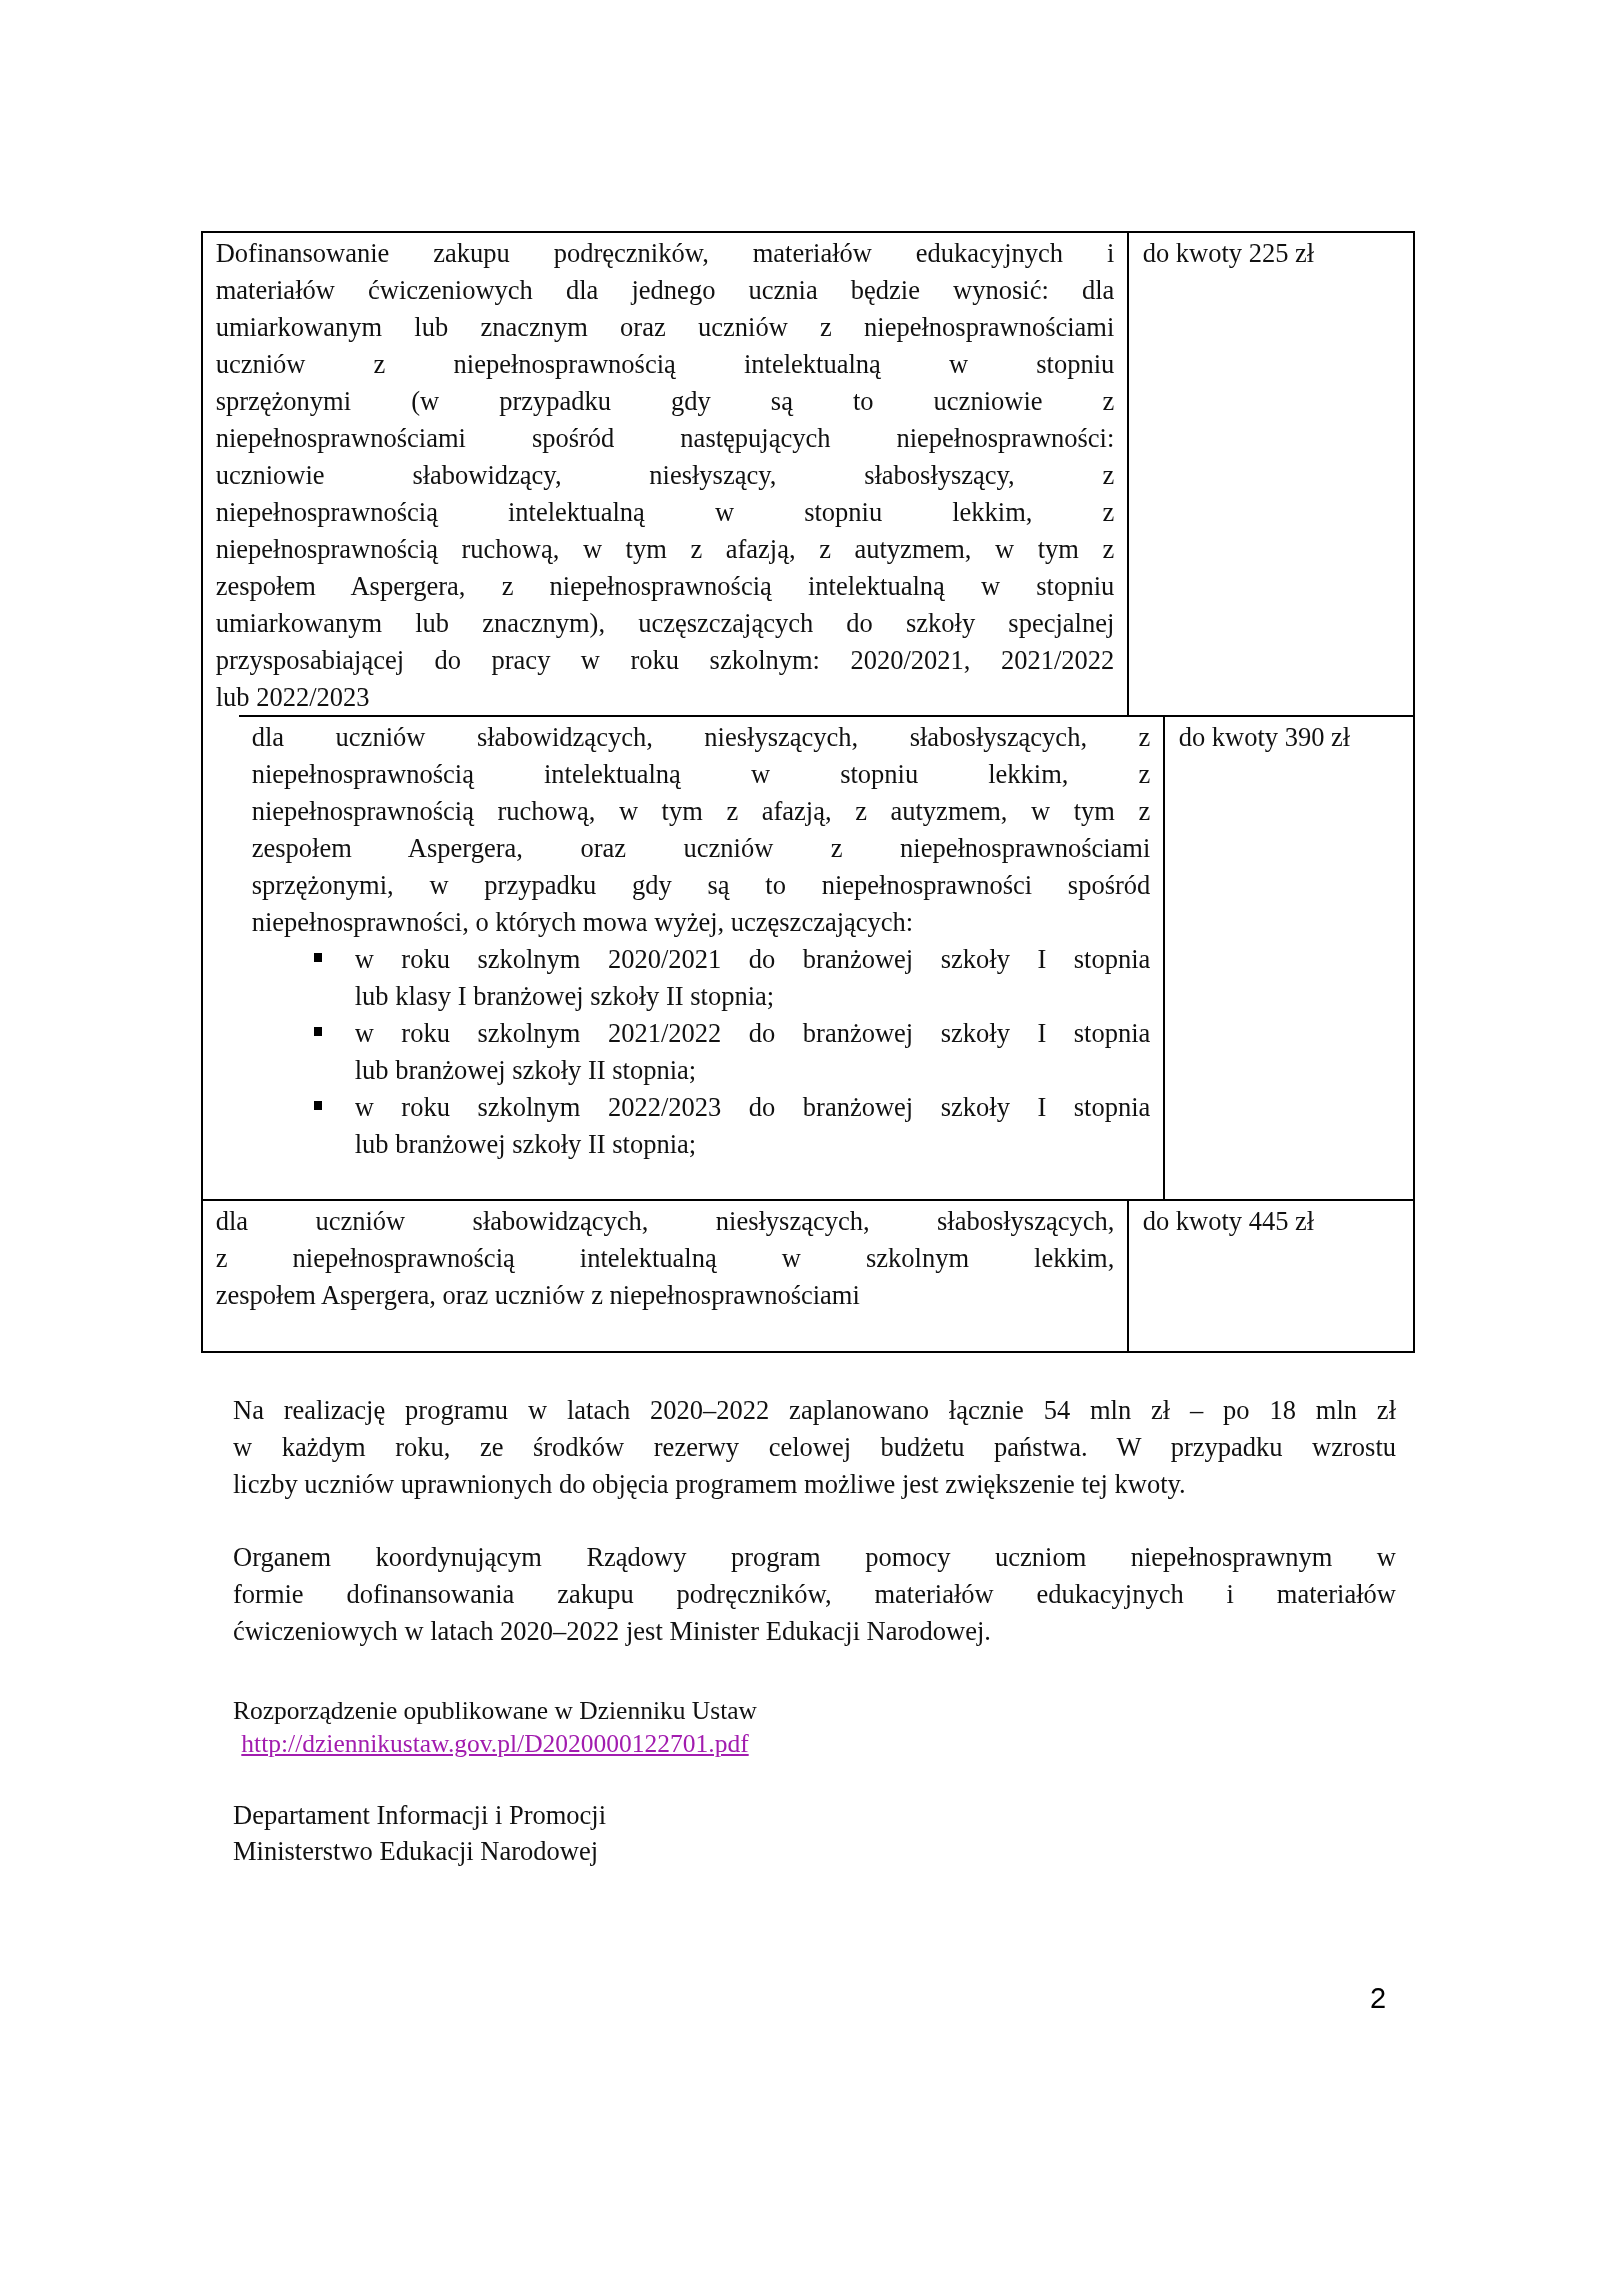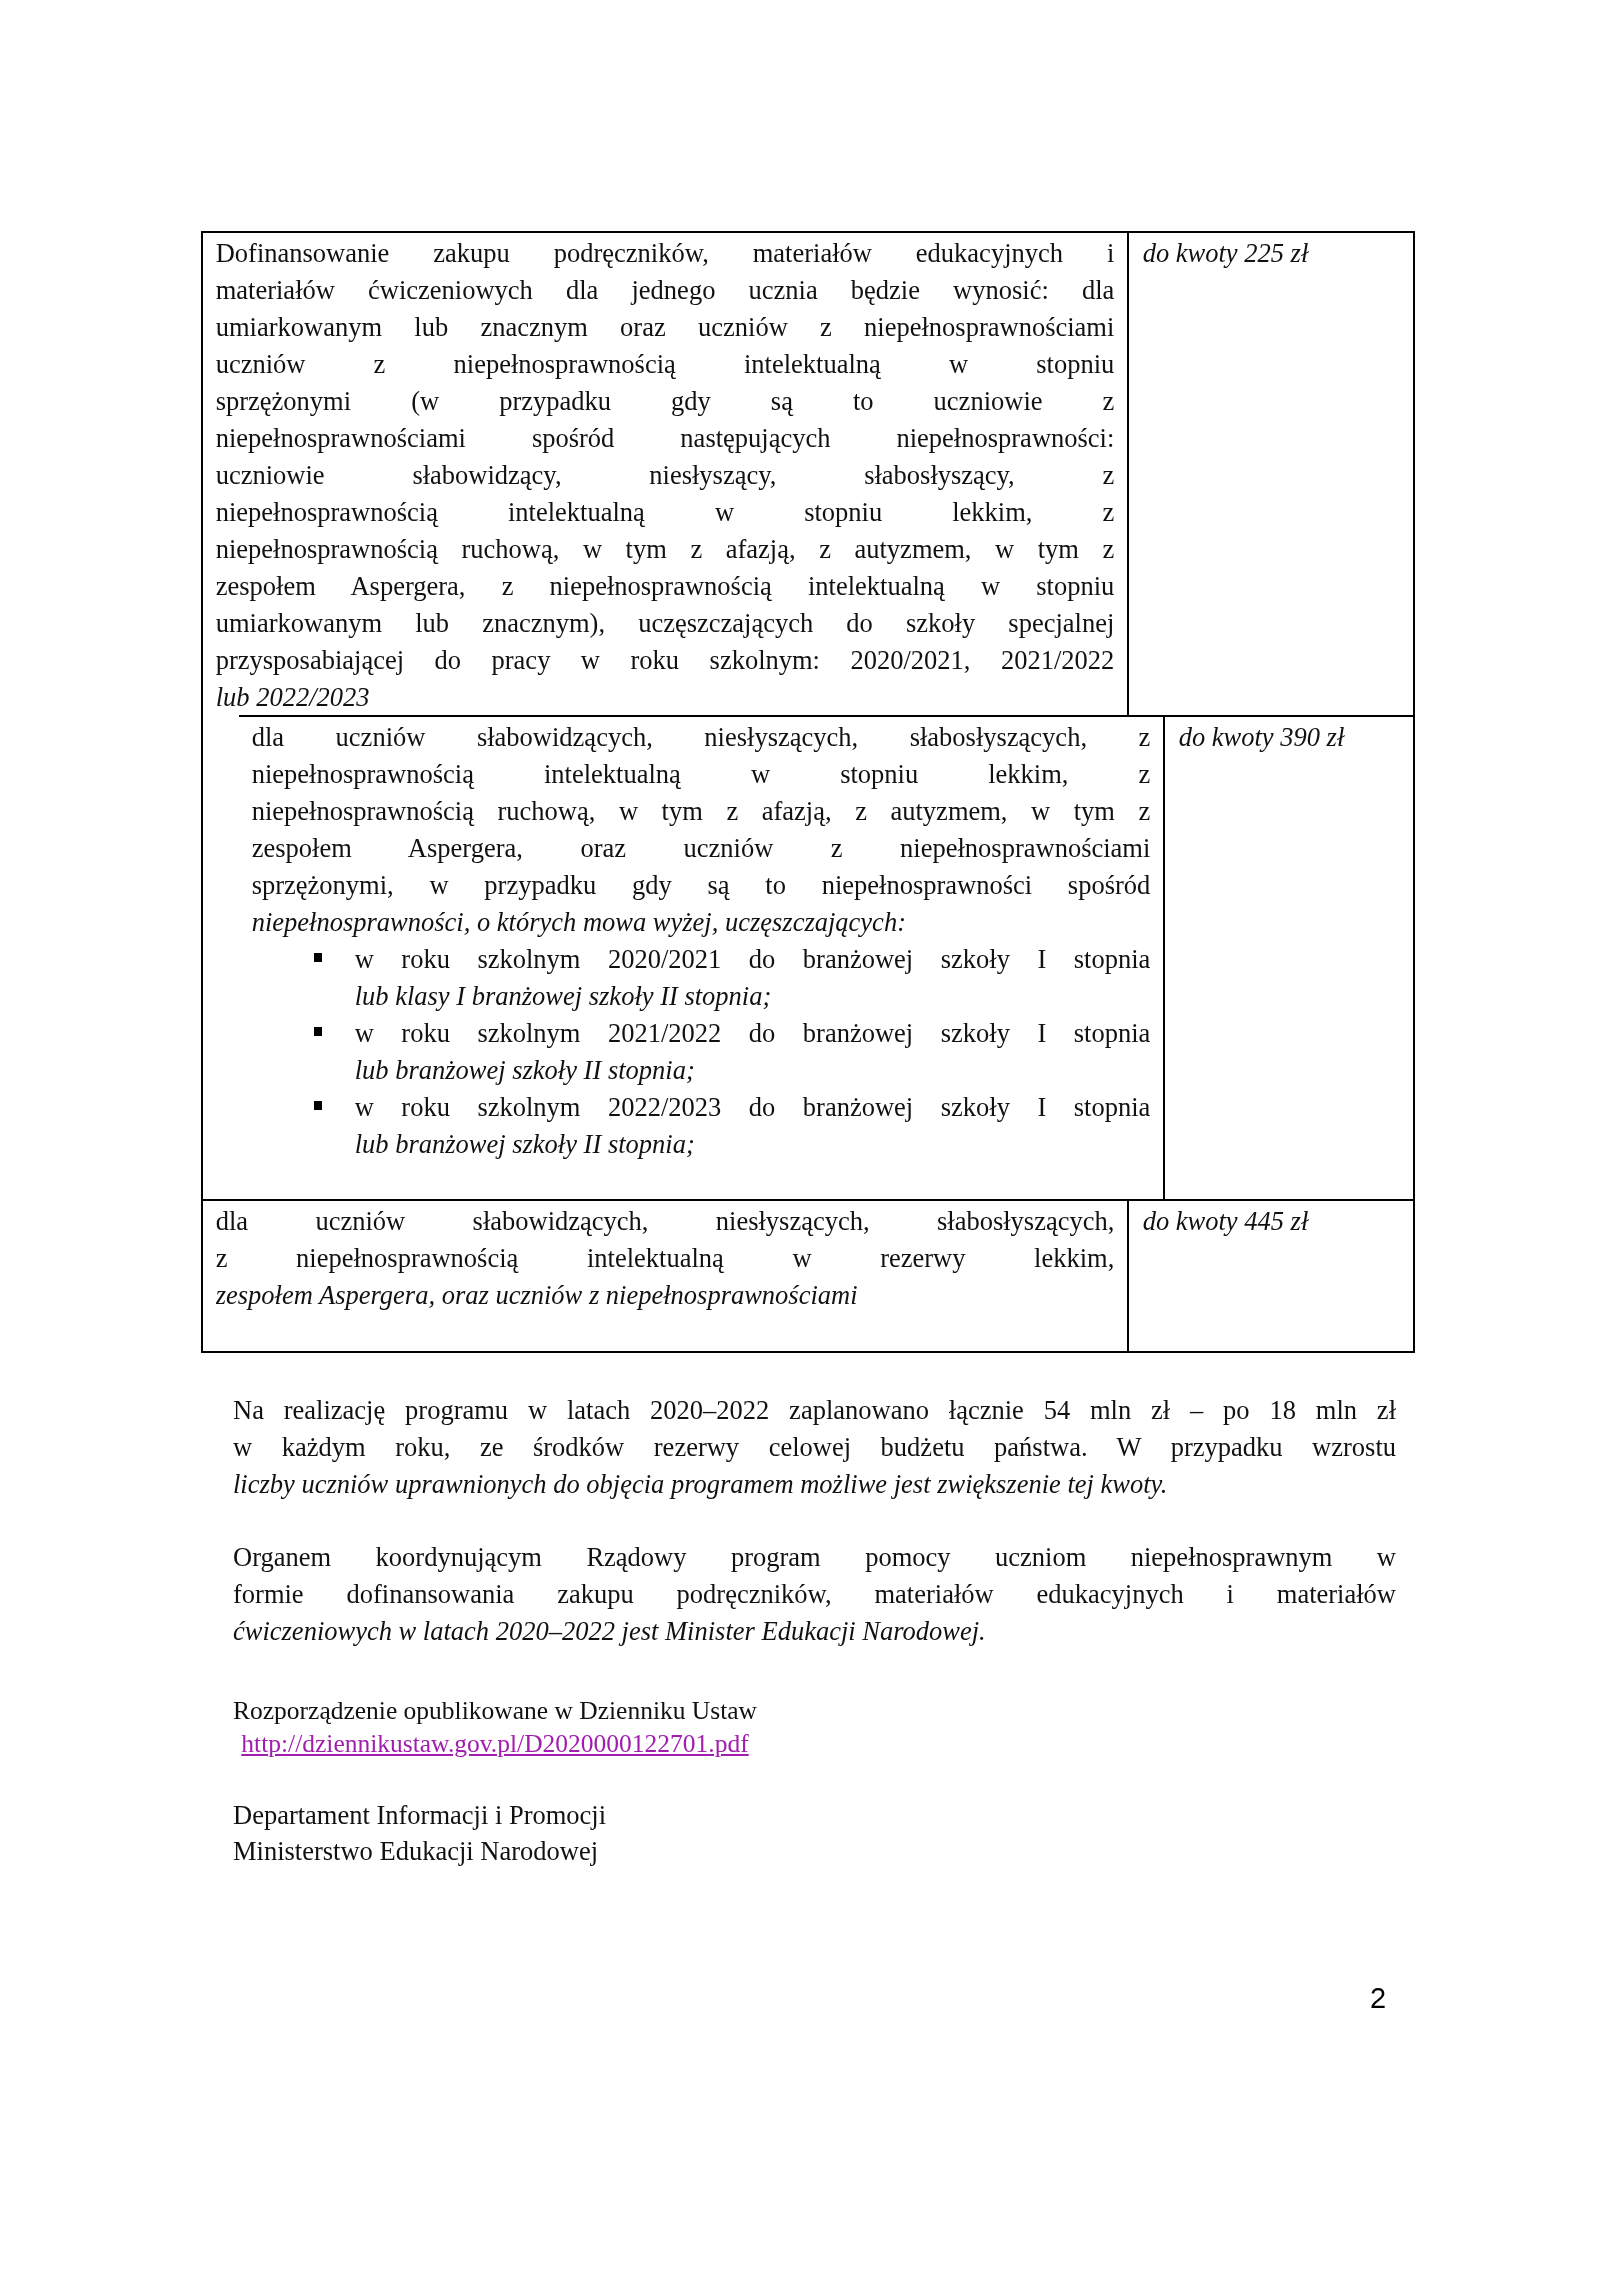--- a/index.html
+++ b/index.html
@@ -11,21 +11,21 @@
   .tbl { position: absolute; left: 201px; top: 231px; width: 1214px;
          border: 2.9px solid #000; box-sizing: border-box; }
   .row { display: flex; border-top: 2.9px solid #000; box-sizing: border-box; }
   .row:first-child { border-top: none; }
   .cell-desc { width: 926px; box-sizing: border-box; padding: 2px 12.7px 0 12.7px;
                border-right: 2.9px solid #000; }
   .cell-amt { flex: 1; box-sizing: border-box; padding: 2px 13.7px 0 13.7px; }
   .ln { display: block; font-size: 26.5px; line-height: 37px; height: 37px;
         white-space: nowrap; overflow: hidden; }
   .j { text-align: justify; text-align-last: justify; }
-  .l { text-align: left; text-align-last: left; font-style: italic; }
+  .l { text-align: left; text-align-last: left; }
   .bullet-item { position: relative; padding-left: 103px; }
   .bullet-item .sq { position: absolute; left: 62px; top: 11.8px; width: 8.8px; height: 8.8px; background: #000; }
 
   
   .para { position: absolute; left: 233px; width: 1163px; }
   .para .ln { font-size: 26.5px; line-height: 37px; height: 37px; }
   .small { position: absolute; left: 233px; }
   .small .ln { font-size: 25.5px; line-height: 33px; height: 33px; }
   .link { color: #a21caf; text-decoration: underline; text-align: center; }
   .sig .ln { font-size: 26.5px; line-height: 36px; height: 36px; }
@@ -87,21 +87,21 @@
         </div>
       </div>
       <div class="cell-amt">
         <span class="ln l">do kwoty 390 zł</span>
       </div>
     </div>
 
     <div class="row" style="height:152px;">
       <div class="cell-desc">
         <span class="ln j">dla uczniów słabowidzących, niesłyszących, słabosłyszących,</span>
-        <span class="ln j">z niepełnosprawnością intelektualną w rezerwy lekkim,</span>
+        <span class="ln j">z niepełnosprawnością intelektualną w szkolnym lekkim,</span>
         <span class="ln l">zespołem Aspergera, oraz uczniów z niepełnosprawnościami</span>
       </div>
       <div class="cell-amt">
         <span class="ln l">do kwoty 445 zł</span>
       </div>
     </div>
   </div>
 
   <div class="para" style="top:1392px;">
     <span class="ln j">Na realizację programu w latach 2020–2022 zaplanowano łącznie 54 mln zł – po 18 mln zł</span>

